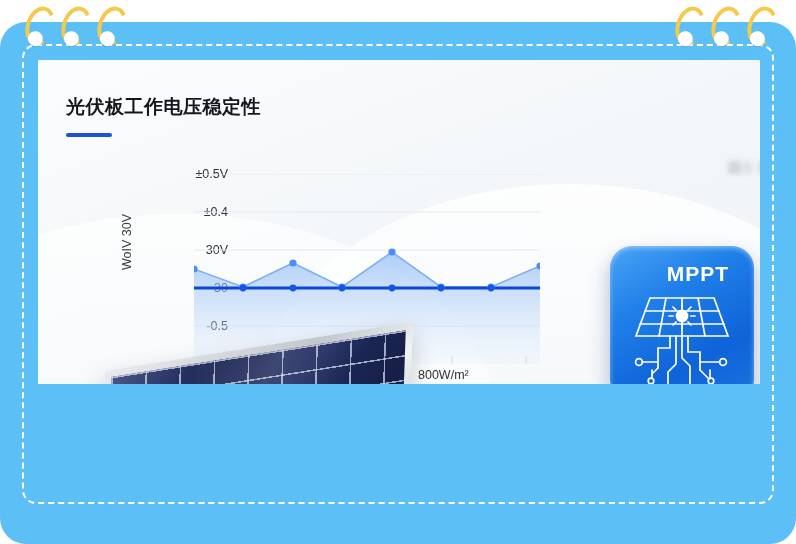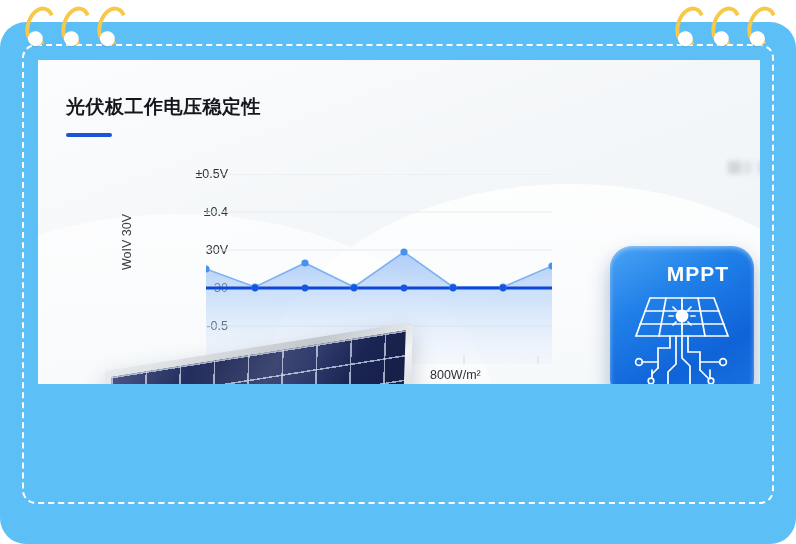--- a/index.html
+++ b/index.html
@@ -77,21 +77,21 @@
   #y-title{
     position:absolute; left:-14px; top:96px;
     transform:rotate(-90deg); transform-origin:left top;
     font-size:12.5px; color:#3a4046; white-space:nowrap;
   }
   .ylab{
     position:absolute; right:346px; width:62px; text-align:right;
     font-size:12.5px; color:#2e3338; white-space:nowrap;
   }
   #plot{
-    position:absolute; left:72px; top:0; width:346px; height:190px;
+    position:absolute; left:60px; top:0; width:346px; height:190px;
   }
   #plot svg{ display:block; }
   .xlab{
     position:absolute; top:194px; font-size:12.5px; color:#2e3338; white-space:nowrap;
   }
 
   
   #panel{
     position:absolute; left:62px; top:288px; width:312px; height:160px;
     transform:rotate(-9deg) skewX(-11deg);

